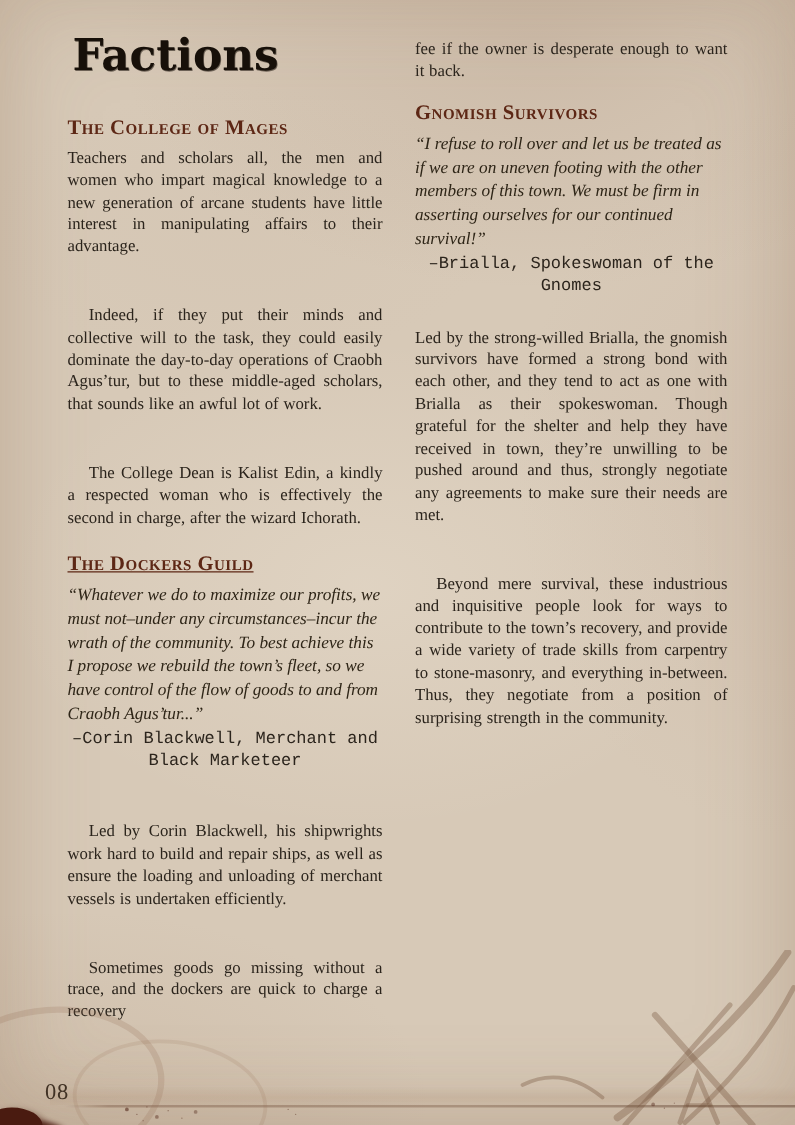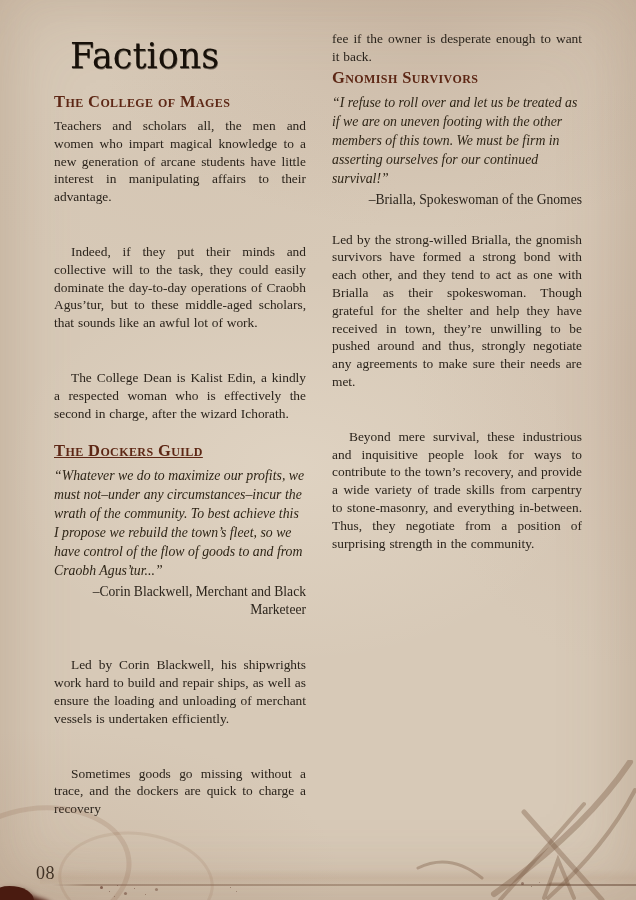--- a/index.html
+++ b/index.html
@@ -19,23 +19,23 @@
       inset 0 0 70px 12px rgba(138,104,80,0.18),
       inset 0 -18px 46px rgba(148,112,88,0.12);
     font-family: "Liberation Serif", "DejaVu Serif", serif;
     color: #2b241c;
   }
 
   .title {
     position: absolute;
     left: 54px;
     top: 20px;
-    margin: 16px;
+    margin: 4px;
     font-family: "DejaVu Serif", serif;
-    font-weight: normal;
+    font-weight: bold;
     font-size: 35px;
     letter-spacing: 0px;
     color: #171009;
     text-shadow: 0.6px 0.6px 0 rgba(23,16,9,0.55);
   }
 
   .col { position: absolute; width: 252px; }
   .col-left  { left: 54px;  top: 92px;  }
   .col-right { left: 332px; top: 30px; width: 250px; }
 
@@ -55,33 +55,34 @@
     font-size: 13.8px;
     line-height: 19px;
     color: #2e2517;
     text-align: left;
   }
 
   .attribution {
     margin: 2px 0 16px 0;
     font-size: 13.6px;
     line-height: 18px;
-    text-align: right;
+    text-align: center;
+    font-family: Liberation Mono, monospace;
   }
 
   .body {
     margin: 0 0 3px 0;
     font-size: 13.4px;
     line-height: 17.8px;
     text-align: justify;
     word-spacing: 0.5px;
   }
   .body.indent { text-indent: 17px; margin-top: 37px; }
   .body.stretch-last { text-align-last: justify; }
-  .body.cont { margin-bottom: 2px; }
+  .body.cont { margin-bottom: 14px; }
 
   .pagenum {
     position: absolute;
     left: 36px;
     top: 863px;
     font-size: 18px;
     letter-spacing: 0.5px;
     color: #413225;
   }
 

